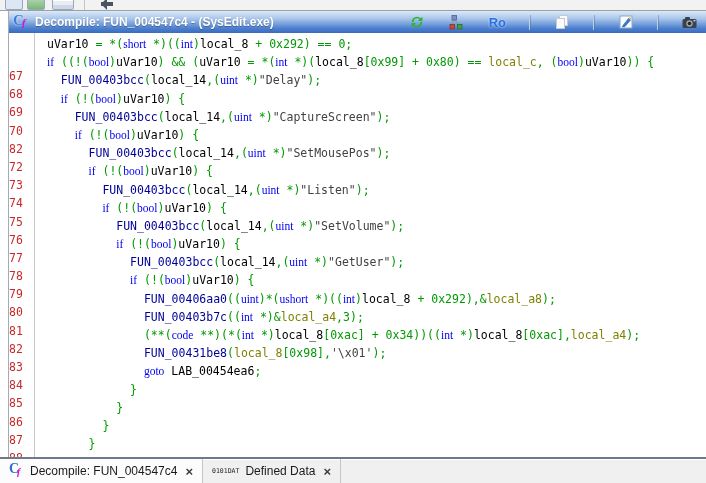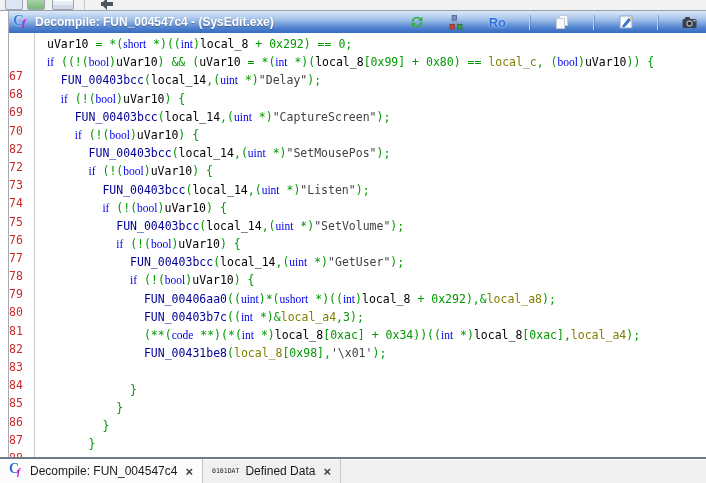--- a/index.html
+++ b/index.html
@@ -158,21 +158,21 @@
         <div class="row"><span class="lineno">75</span><span class="codetext" style="padding-left: calc(8ch + 12px);"><span class="tok-f">FUN_00403bcc</span><span class="tok-p">(</span><span class="tok-v">local_14</span><span class="tok-p">,(</span><span class="tok-k">uint</span><span class="tok-p"> *)</span><span class="tok-s">"Listen"</span><span class="tok-p">);</span></span></div>
         <div class="row"><span class="lineno">76</span><span class="codetext" style="padding-left: calc(8ch + 12px);"><span class="tok-k">if</span><span class="tok-p"> (!(</span><span class="tok-k">bool</span><span class="tok-p">)</span><span class="tok-v">uVar10</span><span class="tok-p">) {</span></span></div>
         <div class="row"><span class="lineno">77</span><span class="codetext" style="padding-left: calc(10ch + 12px);"><span class="tok-f">FUN_00403bcc</span><span class="tok-p">(</span><span class="tok-v">local_14</span><span class="tok-p">,(</span><span class="tok-k">uint</span><span class="tok-p"> *)</span><span class="tok-s">"SetVolume"</span><span class="tok-p">);</span></span></div>
         <div class="row"><span class="lineno">78</span><span class="codetext" style="padding-left: calc(10ch + 12px);"><span class="tok-k">if</span><span class="tok-p"> (!(</span><span class="tok-k">bool</span><span class="tok-p">)</span><span class="tok-v">uVar10</span><span class="tok-p">) {</span></span></div>
         <div class="row"><span class="lineno">79</span><span class="codetext" style="padding-left: calc(12ch + 12px);"><span class="tok-f">FUN_00403bcc</span><span class="tok-p">(</span><span class="tok-v">local_14</span><span class="tok-p">,(</span><span class="tok-k">uint</span><span class="tok-p"> *)</span><span class="tok-s">"GetUser"</span><span class="tok-p">);</span></span></div>
         <div class="row"><span class="lineno">80</span><span class="codetext" style="padding-left: calc(12ch + 12px);"><span class="tok-k">if</span><span class="tok-p"> (!(</span><span class="tok-k">bool</span><span class="tok-p">)</span><span class="tok-v">uVar10</span><span class="tok-p">) {</span></span></div>
         <div class="row"><span class="lineno">81</span><span class="codetext" style="padding-left: calc(14ch + 12px);"><span class="tok-f">FUN_00406aa0</span><span class="tok-p">((</span><span class="tok-k">uint</span><span class="tok-p">)*(</span><span class="tok-k">ushort</span><span class="tok-p"> *)((</span><span class="tok-k">int</span><span class="tok-p">)</span><span class="tok-v">local_8</span><span class="tok-p"> + </span><span class="tok-n">0x292</span><span class="tok-p">),&amp;</span><span class="tok-o">local_a8</span><span class="tok-p">);</span></span></div>
         <div class="row"><span class="lineno">82</span><span class="codetext" style="padding-left: calc(14ch + 12px);"><span class="tok-f">FUN_00403b7c</span><span class="tok-p">((</span><span class="tok-k">int</span><span class="tok-p"> *)&amp;</span><span class="tok-o">local_a4</span><span class="tok-p">,</span><span class="tok-n">3</span><span class="tok-p">);</span></span></div>
         <div class="row"><span class="lineno">83</span><span class="codetext" style="padding-left: calc(14ch + 12px);"><span class="tok-p">(**(</span><span class="tok-k">code</span><span class="tok-p"> **)(*(</span><span class="tok-k">int</span><span class="tok-p"> *)</span><span class="tok-v">local_8</span><span class="tok-p">[</span><span class="tok-n">0xac</span><span class="tok-p">] + </span><span class="tok-n">0x34</span><span class="tok-p">))((</span><span class="tok-k">int</span><span class="tok-p"> *)</span><span class="tok-v">local_8</span><span class="tok-p">[</span><span class="tok-n">0xac</span><span class="tok-p">],</span><span class="tok-o">local_a4</span><span class="tok-p">);</span></span></div>
         <div class="row"><span class="lineno">84</span><span class="codetext" style="padding-left: calc(14ch + 12px);"><span class="tok-f">FUN_00431be8</span><span class="tok-p">(</span><span class="tok-o">local_8</span><span class="tok-p">[</span><span class="tok-n">0x98</span><span class="tok-p">],</span><span class="tok-s">'\x01'</span><span class="tok-p">);</span></span></div>
-        <div class="row"><span class="lineno">85</span></div>
+        <div class="row"><span class="lineno">85</span><span class="codetext" style="padding-left: calc(14ch + 12px);"><span class="tok-k">goto</span><span class="tok-t"> </span><span class="tok-l">LAB_00454ea6</span><span class="tok-p">;</span></span></div>
         <div class="row"><span class="lineno">86</span><span class="codetext" style="padding-left: calc(12ch + 12px);"><span class="tok-p">}</span></span></div>
         <div class="row"><span class="lineno">87</span><span class="codetext" style="padding-left: calc(10ch + 12px);"><span class="tok-p">}</span></span></div>
         <div class="row"><span class="lineno">88</span><span class="codetext" style="padding-left: calc(8ch + 12px);"><span class="tok-p">}</span></span></div>
         <div class="row"><span class="lineno">89</span><span class="codetext" style="padding-left: calc(6ch + 12px);"><span class="tok-p">}</span></span></div>
       </div>
   </div>
 </div>
 
 <div class="tabbar">
   <div class="tab active">

